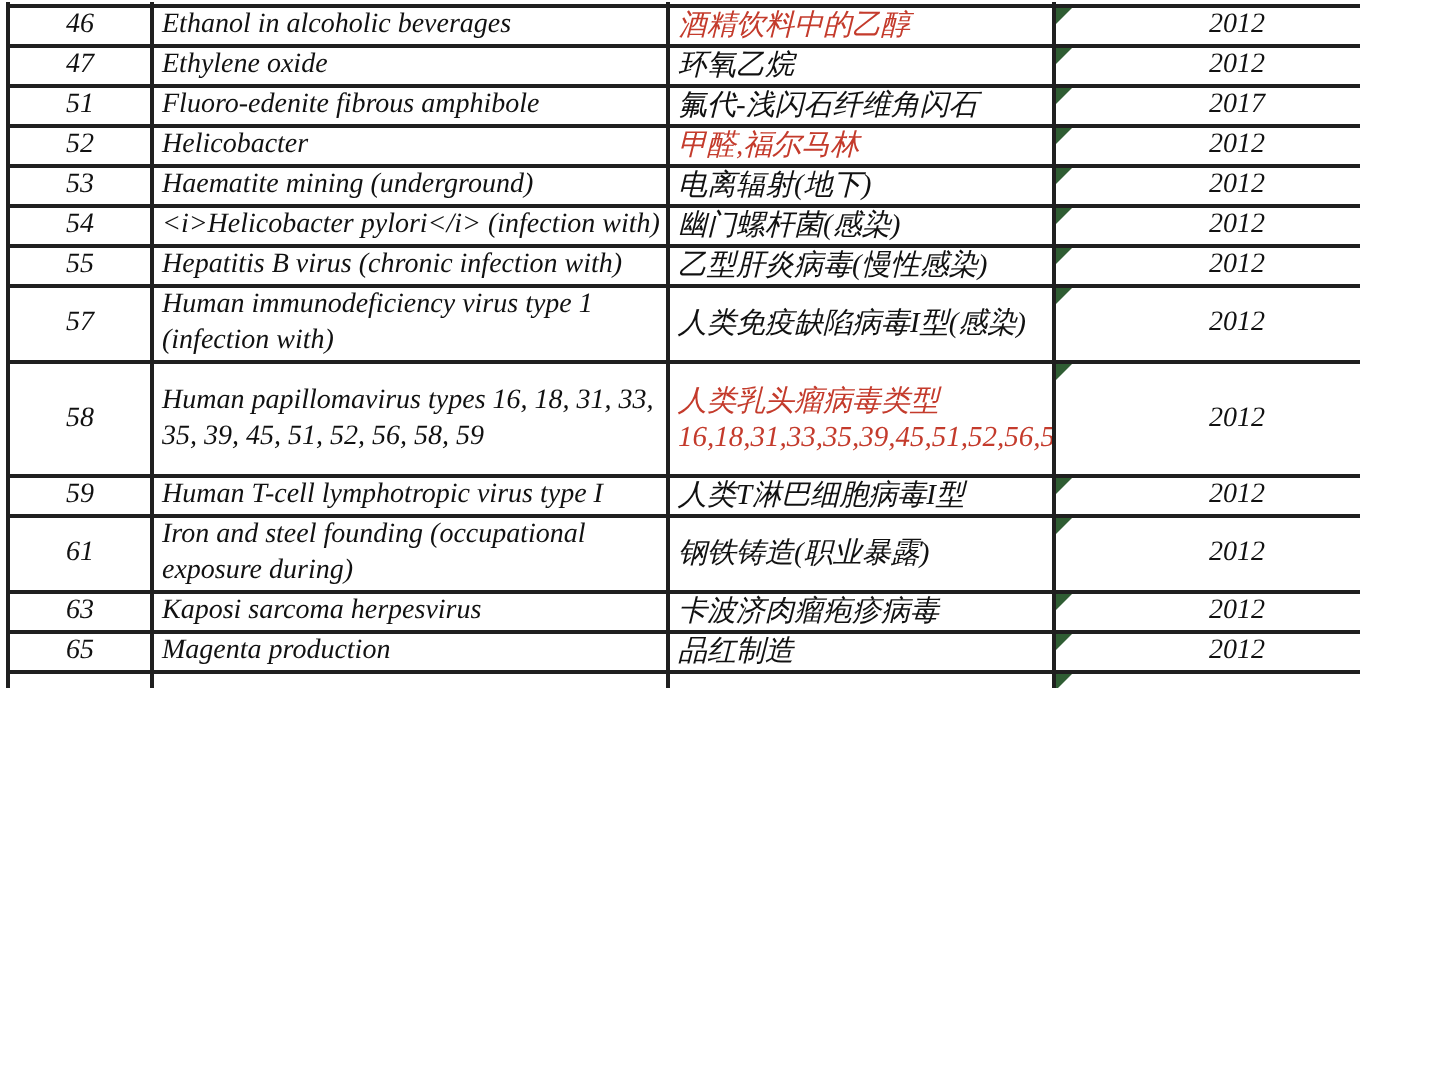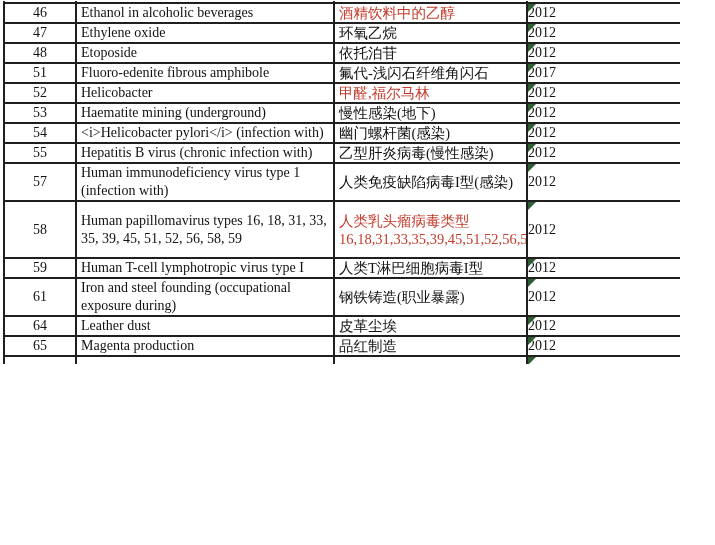--- a/index.html
+++ b/index.html
@@ -12,20 +12,21 @@
   html,body{width:715px;height:545px;overflow:hidden;}
   body{
     background:var(--bg);
     font-family:"Liberation Serif","DejaVu Serif",serif;
     color:#111;
   }
   .page{
     width:680px;height:545px;
     padding:1px 4px 18px 3px;
     overflow:hidden;
+    font-style:italic;
   }
   table.agents{
     border-collapse:collapse;
     table-layout:fixed;
     width:706px;
   }
   col.c-no{width:72px;}
   col.c-en{width:258px;}
   col.c-zh{width:193px;}
   col.c-year{width:183px;}
@@ -33,21 +34,21 @@
     border:2px solid var(--grid);
     vertical-align:middle;
     font-size:14px;
     line-height:18px;
     overflow:hidden;
     background:#fff;
   }
   td.no{text-align:center;}
   td.en{padding:0 2px 0 4px;}
   td.zh{padding:0 2px 0 4px;font-size:14.5px;margin-left:38px;}
-  td.year{position:relative;}
+  td.year{text-align:center;position:relative;}
   tr.lines-1 td{height:17px;}
   tr.lines-2 td{height:37px;}
   tr.lines-3 td{height:57px;}
   tr.partial-top td{height:2px;border-top:none;}
   tr.partial-bottom td{height:8px;border-bottom:none;}
   .red{color:var(--red);}
   .tri{
     position:absolute;top:0;left:0;
     width:0;height:0;
     border-top:8px solid var(--tri);
@@ -85,50 +86,41 @@
         <tr class="lines-1">
     <td class="no"><span>47</span></td>
     <td class="en"><span>Ethylene oxide</span></td>
     <td class="zh"><span>环氧乙烷</span></td>
     <td class="year">
       <span class="tri"></span>
       <span>2012</span>
     </td>
   </tr>
         <tr class="lines-1">
-    <td class="no"><span>48</span></td>
-    <td class="en"><span>Etoposide</span></td>
-    <td class="zh"><span>依托泊苷</span></td>
-    <td class="year">
-      <span class="tri"></span>
-      <span>2012</span>
-    </td>
-  </tr>
-        <tr class="lines-1">
     <td class="no"><span>51</span></td>
     <td class="en"><span>Fluoro-edenite fibrous amphibole</span></td>
     <td class="zh"><span>氟代-浅闪石纤维角闪石</span></td>
     <td class="year">
       <span class="tri"></span>
       <span>2017</span>
     </td>
   </tr>
         <tr class="lines-1">
     <td class="no"><span>52</span></td>
     <td class="en"><span>Helicobacter</span></td>
     <td class="zh"><span class="red">甲醛,福尔马林</span></td>
     <td class="year">
       <span class="tri"></span>
       <span>2012</span>
     </td>
   </tr>
         <tr class="lines-1">
     <td class="no"><span>53</span></td>
     <td class="en"><span>Haematite mining (underground)</span></td>
-    <td class="zh"><span>慢性感染(地下)</span></td>
+    <td class="zh"><span>电离辐射(地下)</span></td>
     <td class="year">
       <span class="tri"></span>
       <span>2012</span>
     </td>
   </tr>
         <tr class="lines-1">
     <td class="no"><span>54</span></td>
     <td class="en"><span>&lt;i&gt;Helicobacter pylori&lt;/i&gt; (infection with)</span></td>
     <td class="zh"><span>幽门螺杆菌(感染)</span></td>
     <td class="year">
@@ -175,23 +167,23 @@
         <tr class="lines-2">
     <td class="no"><span>61</span></td>
     <td class="en"><span>Iron and steel founding (occupational exposure during)</span></td>
     <td class="zh"><span>钢铁铸造(职业暴露)</span></td>
     <td class="year">
       <span class="tri"></span>
       <span>2012</span>
     </td>
   </tr>
         <tr class="lines-1">
-    <td class="no"><span>64</span></td>
-    <td class="en"><span>Leather dust</span></td>
-    <td class="zh"><span>皮革尘埃</span></td>
+    <td class="no"><span>63</span></td>
+    <td class="en"><span>Kaposi sarcoma herpesvirus</span></td>
+    <td class="zh"><span>卡波济肉瘤疱疹病毒</span></td>
     <td class="year">
       <span class="tri"></span>
       <span>2012</span>
     </td>
   </tr>
         <tr class="lines-1">
     <td class="no"><span>65</span></td>
     <td class="en"><span>Magenta production</span></td>
     <td class="zh"><span>品红制造</span></td>
     <td class="year">

